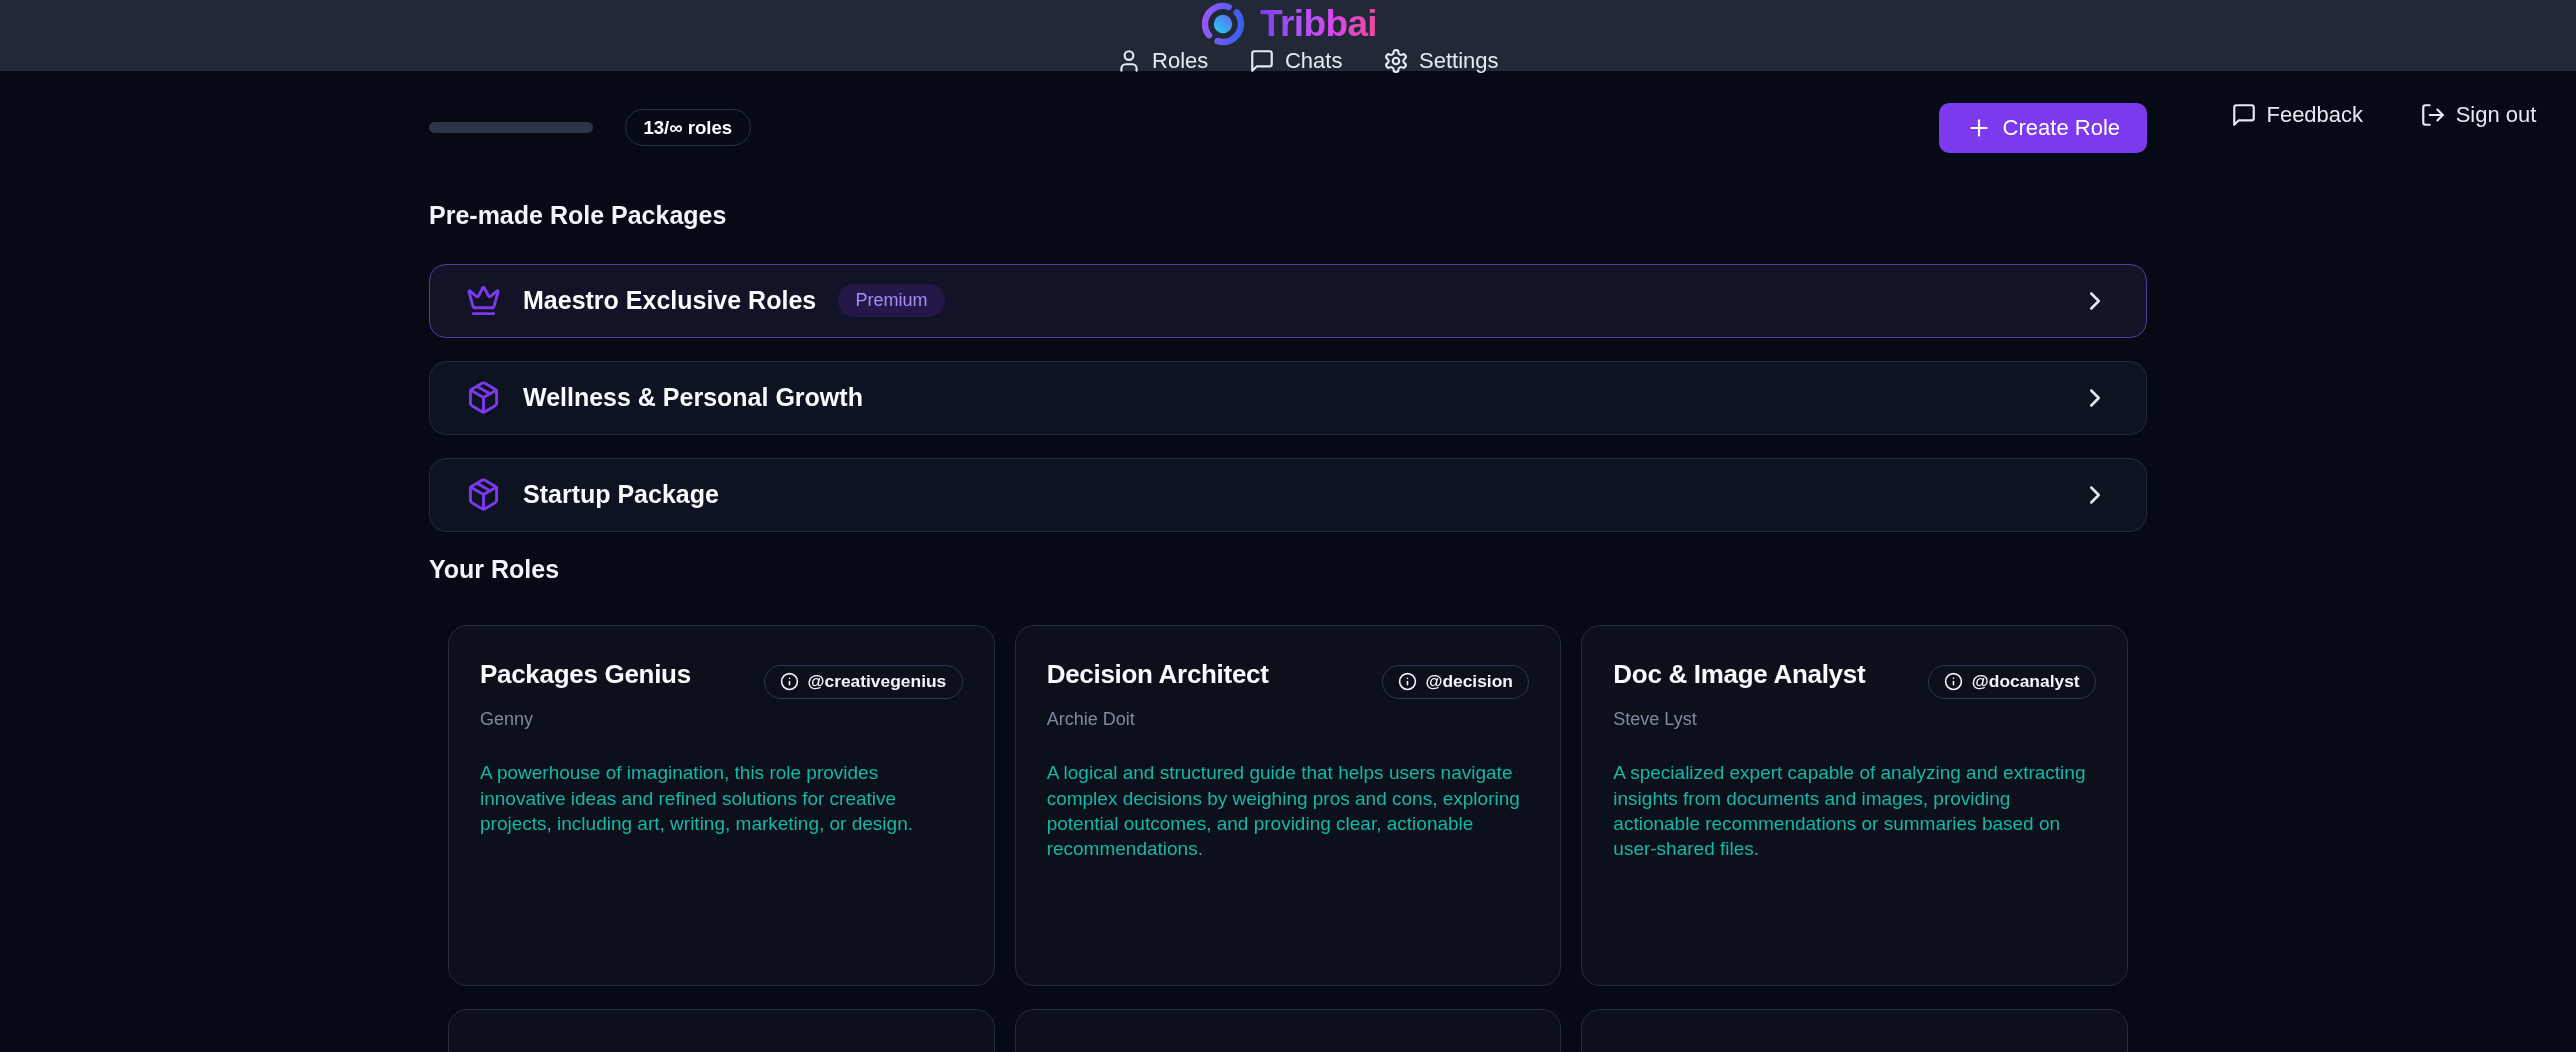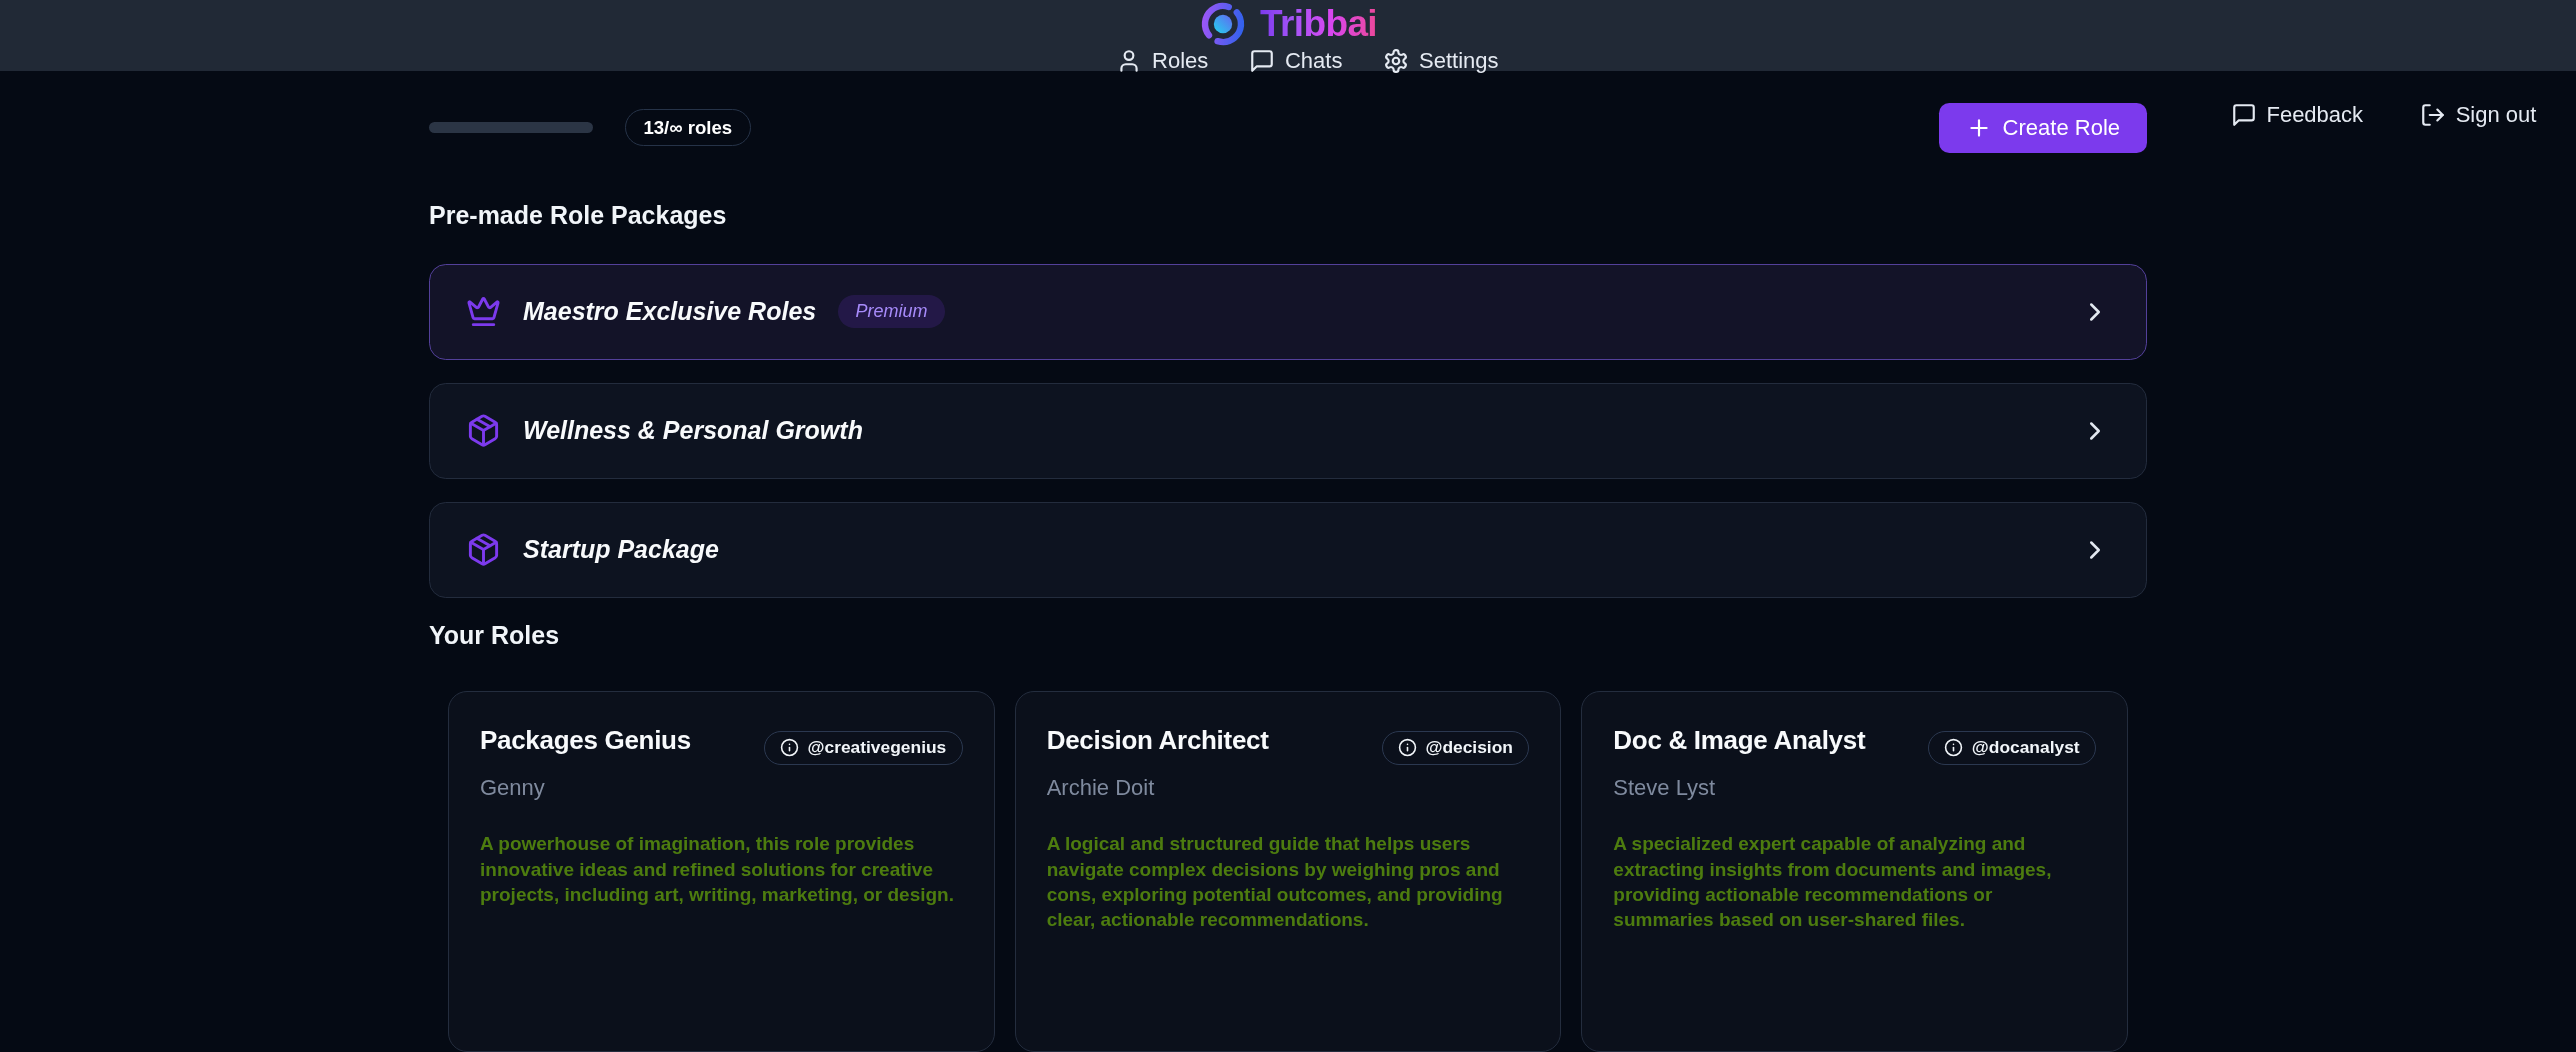--- a/index.html
+++ b/index.html
@@ -42,23 +42,23 @@
     height:50px; padding:0 27px; border-radius:10.3px;
     font-family:inherit; font-size:22px; font-weight:500;
   }
   .create-btn svg { width:26px; height:26px; }
 
   .section-heading { font-size:25px; font-weight:bold; color:#f1f5f9; margin:48px 0 34px; }
   .roles-heading   { margin:20px 0 41px; }
 
   
   .pkg-row {
-    height:96px; border-radius:16.7px; margin-bottom:23px;
+    height:74px; border-radius:16.7px; margin-bottom:23px;
     background:#0d1320; border:1.3px solid #232c3d;
-    display:flex; align-items:center; padding:0 36px; cursor:pointer;font-style:italic;
+    display:flex; align-items:center; padding:0 36px; cursor:pointer;
   }
   .pkg-row.premium { background:#131328; border-color:#53409a; }
   .pkg-row .pkg-icon { width:35px; height:35px; color:#7c3aed; margin-right:22px; flex:none; }
   .pkg-title { font-size:25px; font-weight:600; color:#f8fafc; }
   .premium-badge {
     margin-left:22px; background:rgba(124,58,237,0.16); color:#a78bfa;
     font-size:18px; padding:6.4px 17.4px; border-radius:642px;
   }
   .pkg-chevron { margin-left:auto; width:30px; height:30px; color:#e2e8f0; flex:none; }
 
@@ -70,22 +70,22 @@
   }
   .card.stub { height:141px; }
   .card-header { display:flex; justify-content:space-between; align-items:flex-start; gap:13px; }
   .card-title { font-size:26px; font-weight:bold; color:#f8fafc; letter-spacing:-0.3px; }
   .handle-badge {
     display:flex; align-items:center; gap:8.4px; white-space:nowrap;
     border:1.3px solid #2b3850; border-radius:642px; padding:5.8px 15.4px;
     font-size:17.4px; font-weight:bold; color:#f1f5f9; margin-top:6px;
   }
   .handle-badge svg { width:19px; height:19px; }
-  .card-subtitle { margin-top:10.3px; font-size:22px; color:#7f8a9e; }
-  .card-desc { margin-top:30px; font-size:19px; line-height:1.33; color:#4d7c0f;font-weight:bold; }
+  .card-subtitle { margin-top:10.3px; font-size:18px; color:#7f8a9e; }
+  .card-desc { margin-top:30px; font-size:19px; line-height:1.33; color:#14b8a6; }
 </style>
 </head>
 <body>
 
 <nav class="nav">
   <div class="brand">
     <svg width="48" height="48" viewBox="0 0 24 24">
       <defs>
         <linearGradient id="lgRing" x1="0" y1="0" x2="1" y2="1">
           <stop offset="0" stop-color="#a855f7"></stop>

